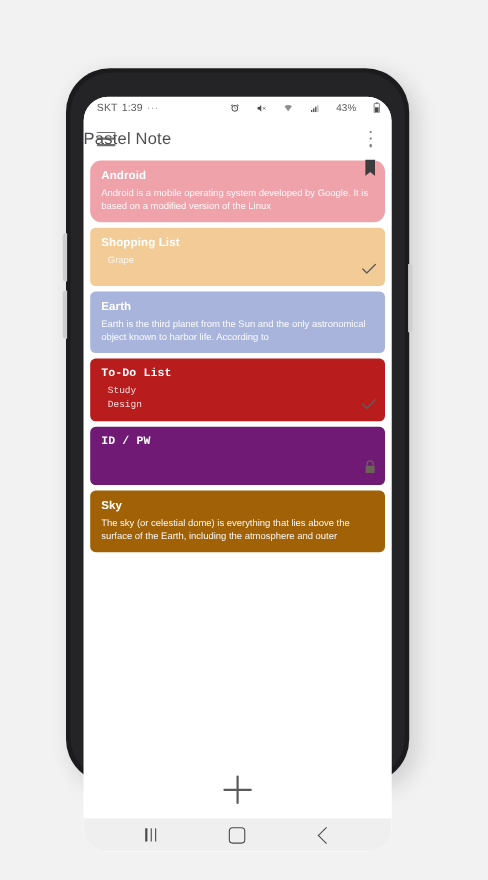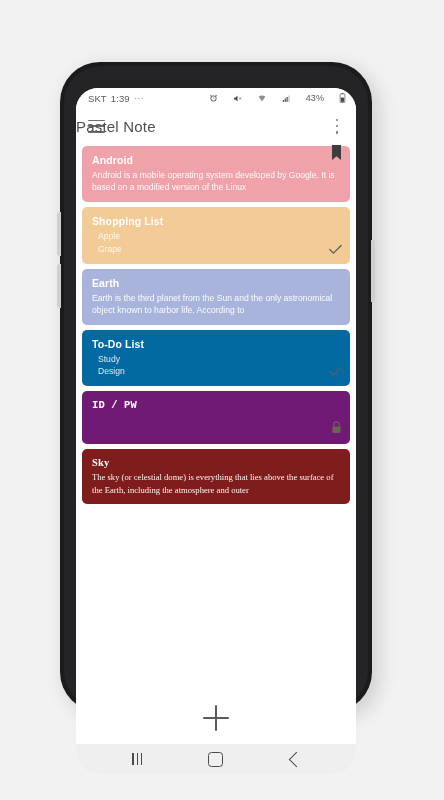--- a/index.html
+++ b/index.html
@@ -361,49 +361,48 @@
       <div class="app-title">Pastel Note</div>
       <div class="overflow-menu">
         <i></i>
         <i></i>
         <i></i>
       </div>
     </div>
 
     <div class="notes-list">
 
-      <div class="note-card" style="background:#f0a2aa; min-height:53px;">
+      <div class="note-card" style="background:#f0a2aa; min-height:53px;border-radius:10px;">
         <div class="note-title">Android</div>
         <div class="note-body">Android is a mobile operating system developed by Google. It is based on a modified version of the Linux</div>
         <span class="card-badge-top">
           <svg width="9" height="15" viewBox="0 0 12 20">
             <path d="M0 0h12v20l-6-5-6 5V0z" fill="#3d3d3d"></path>
           </svg>
         </span>
       </div>
 
       <div class="note-card" style="background:#f2cb97; min-height:53px;">
         <div class="note-title">Shopping List</div>
         <ul class="note-items">
-          <li>Apple</li>
           <li>Grape</li>
         </ul>
         <span class="card-badge">
           <svg width="13" height="11" viewBox="0 0 16 13" fill="none">
             <path d="M1 6.5L5.5 11L15 1.5" stroke="#5e5e5e" stroke-width="1.6" stroke-linecap="round" stroke-linejoin="round"></path>
           </svg>
         </span>
       </div>
 
       <div class="note-card" style="background:#a8b4db; min-height:53px;">
         <div class="note-title">Earth</div>
         <div class="note-body">Earth is the third planet from the Sun and the only astronomical object known to harbor life. According to</div>
       </div>
 
-      <div class="note-card" style="background:#0369a1; min-height:53px;">
+      <div class="note-card" style="background:#b91c1c; min-height:53px;font-family:Liberation Mono, monospace;">
         <div class="note-title">To-Do List</div>
         <ul class="note-items">
           <li>Study</li>
           <li>Design</li>
         </ul>
         <span class="card-badge">
           <svg width="13" height="11" viewBox="0 0 16 13" fill="none">
             <path d="M1 6.5L5.5 11L15 1.5" stroke="#5e5e5e" stroke-width="1.6" stroke-linecap="round" stroke-linejoin="round"></path>
           </svg>
         </span>
@@ -412,21 +411,21 @@
       <div class="note-card" style="background:#701a75; min-height:53px;font-family:Liberation Mono, monospace;">
         <div class="note-title">ID / PW</div>
         <span class="card-badge">
           <svg width="11" height="13" viewBox="0 0 14 17" fill="none">
             <path d="M3.4 7.2V4.8a3.6 3.6 0 017.2 0v2.4" stroke="#6b6356" stroke-width="1.5"></path>
             <rect x="1.6" y="7.2" width="10.8" height="8.4" rx="1.2" fill="#6b6356"></rect>
           </svg>
         </span>
       </div>
 
-      <div class="note-card" style="background:#7f1d1d; min-height:53px;font-family:Liberation Serif, serif;">
+      <div class="note-card" style="background:#a16207; min-height:53px;">
         <div class="note-title">Sky</div>
         <div class="note-body">The sky (or celestial dome) is everything that lies above the surface of the Earth, including the atmosphere and outer</div>
       </div>
 
     </div>
 
     <div class="add-area">
       <div class="add-button"></div>
     </div>
 

